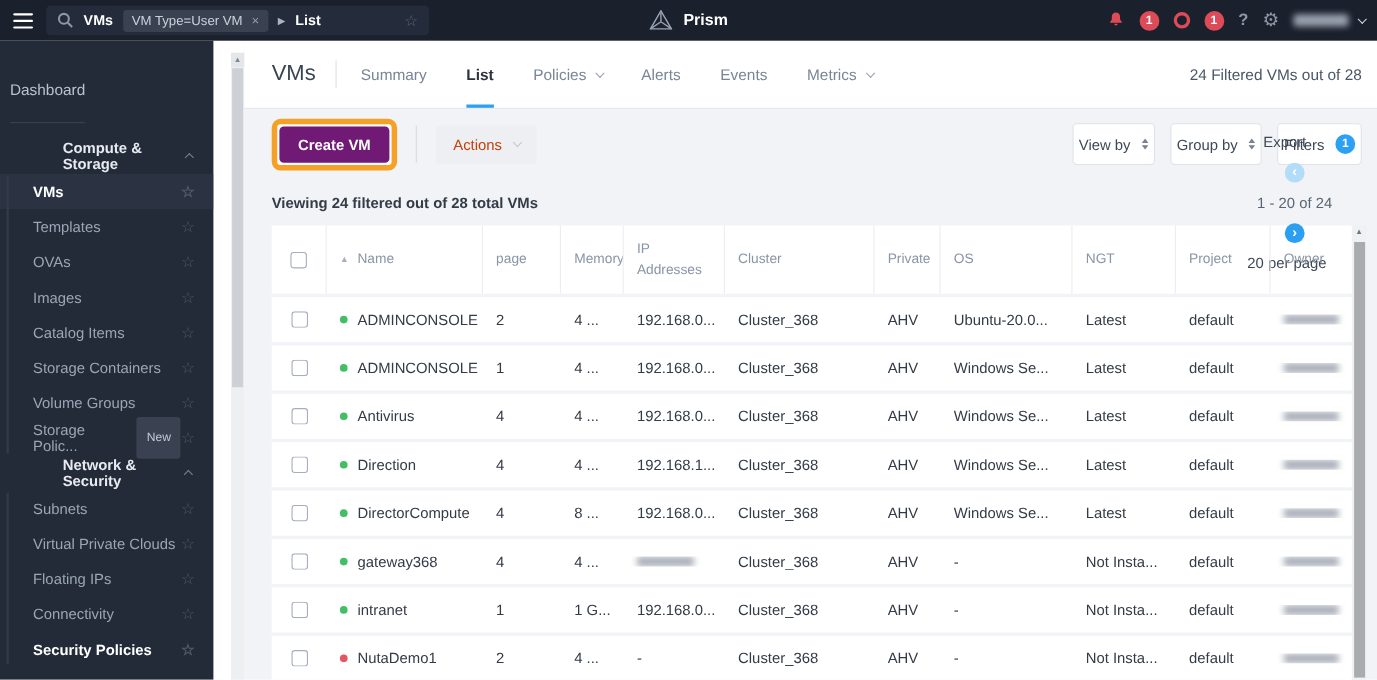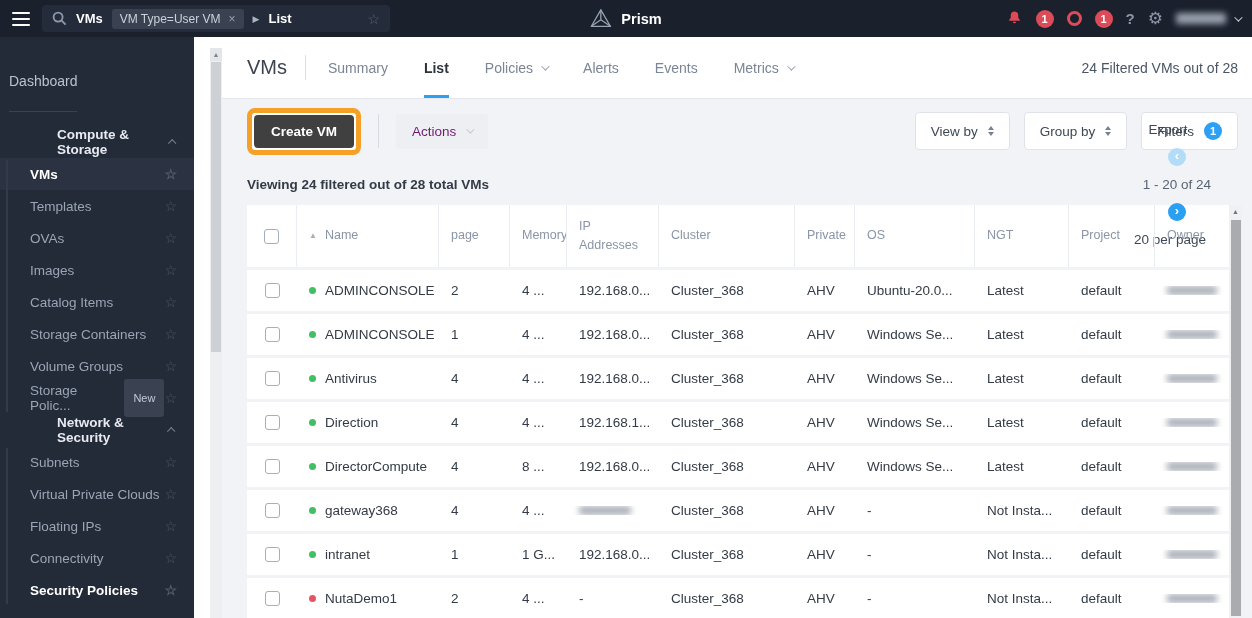--- a/index.html
+++ b/index.html
@@ -77,29 +77,29 @@
   .tab { display:flex; align-items:center; gap:8px; position:relative;
     color:#7a8595; font-size:14px; cursor:pointer; }
   .tab .chev { color:#98a2b0; }
   .tab.active { color:#2c333d; font-weight:bold; }
   .tab.active::after { content:""; position:absolute; left:0; right:0; bottom:0;
     height:3px; background:#2f9ff2; }
   .filtered-summary { margin-left:auto; align-self:center; color:#4a5665; font-size:14px; }
 
   .toolbar { display:flex; align-items:center; height:64px; padding:0 14px 0 25px; }
   .create-ring { border:5px solid #f5a027; border-radius:8px; background:#fff; padding:2px; }
-  .btn-primary { background:#404040; border:none; color:#fff; font-weight:bold;
+  .btn-primary { background:#701a75; border:none; color:#fff; font-weight:bold;
     font-size:13.5px; padding:9px 17px; border-radius:4px; font-family:inherit; cursor:pointer; }
   .tb-div { width:1px; height:34px; background:#d8dce2; margin:0 17px; }
-  .btn-disabled { background:#edeff2; color:#701a75; font-size:13.5px; padding:10px 16px;
+  .btn-disabled { background:#edeff2; color:#c2410c; font-size:13.5px; padding:10px 16px;
     border-radius:4px; display:flex; align-items:center; gap:10px; }
   .btn-disabled .chev { color:#c3c9d2; }
   .toolbar-right { margin-left:auto; display:flex; gap:14px; }
   .btn-white { background:#fff; border:1px solid #dfe3e9; border-radius:4px; color:#3e4855;
-    font-size:13.5px; padding:9px 15px; display:flex; align-items:center; gap:10px; cursor:pointer; }
+    font-size:13.5px; padding:9px 5px; display:flex; align-items:center; gap:10px; cursor:pointer; }
   .sorter { display:inline-flex; flex-direction:column; gap:2px; }
   .sorter::before { content:""; border:3.5px solid transparent; border-bottom:4px solid #77818f; border-top:none; }
   .sorter::after  { content:""; border:3.5px solid transparent; border-top:4px solid #77818f; border-bottom:none; }
   .count-badge { width:18px; height:18px; border-radius:50%; background:#2ca0f4; color:#fff;
     font-size:11px; font-weight:bold; display:flex; align-items:center; justify-content:center; }
 
   .infobar { display:flex; align-items:center; height:42px; padding:0 14px 0 25px; font-size:13.5px; }
   .viewing { color:#333b47; font-weight:600; }
   .infobar-right { margin-left:auto; display:flex; align-items:center; gap:11px;flex-direction:column; }
   .export { color:#3e4855; margin-right:18px; cursor:pointer; }

